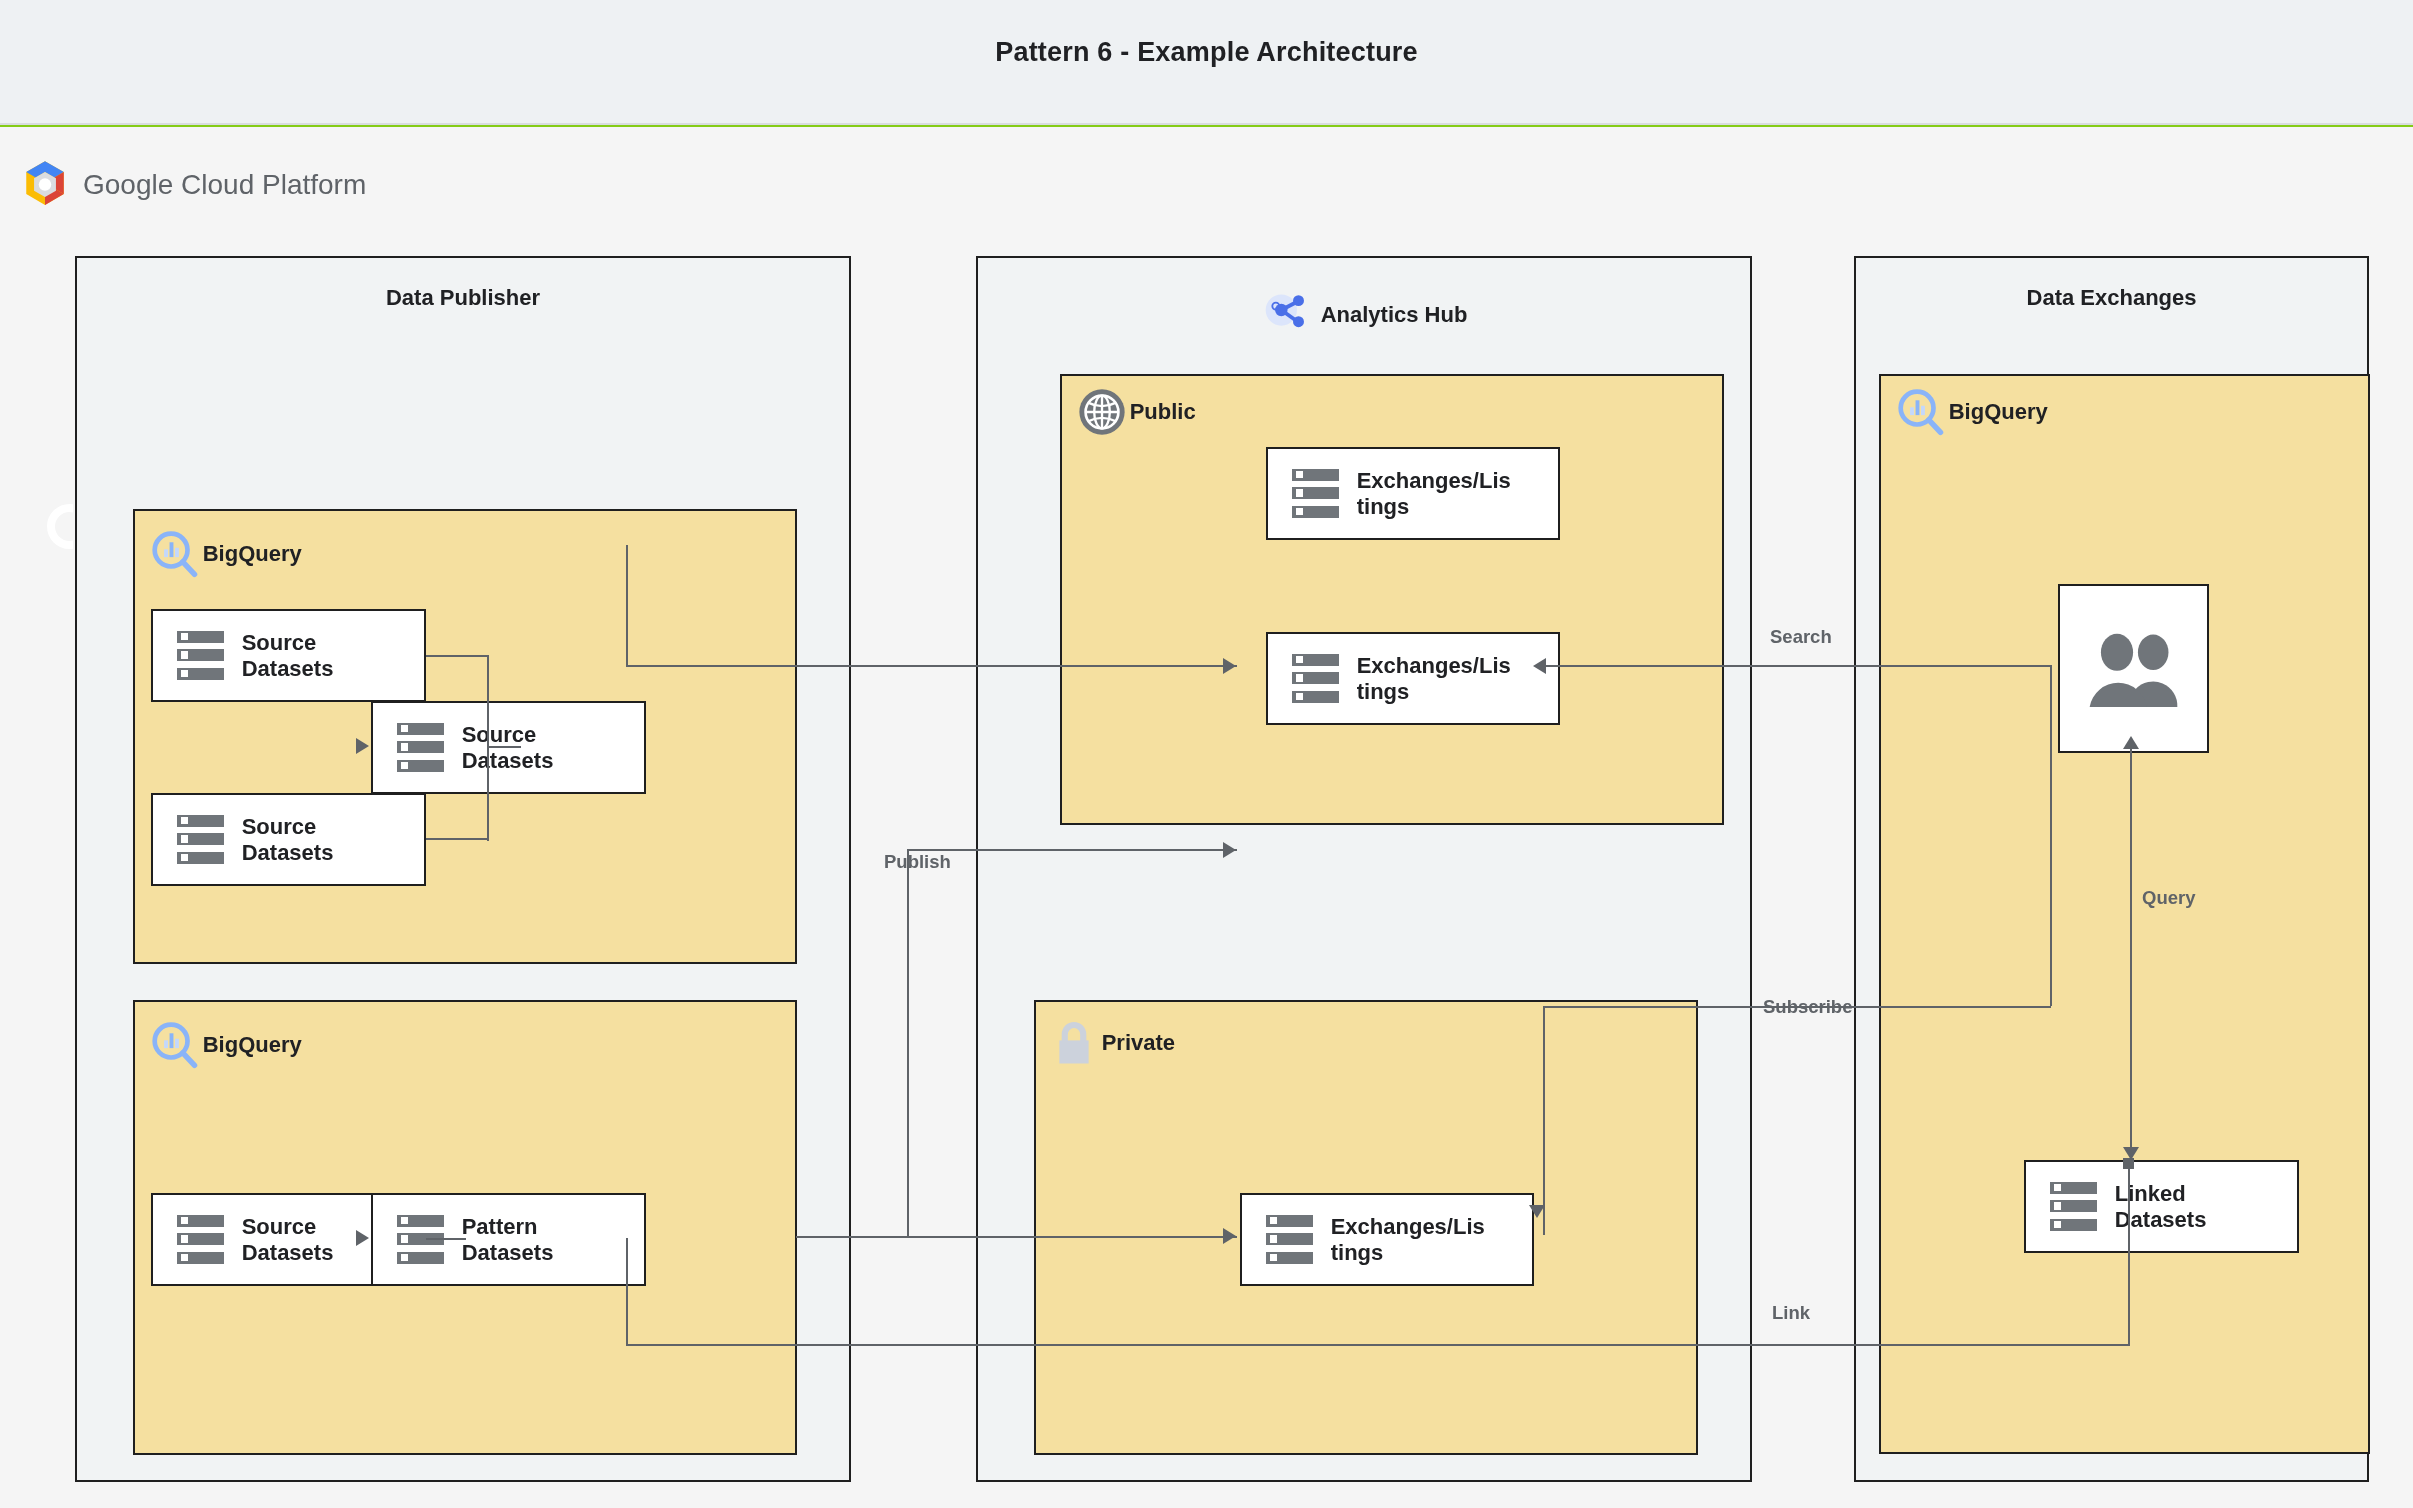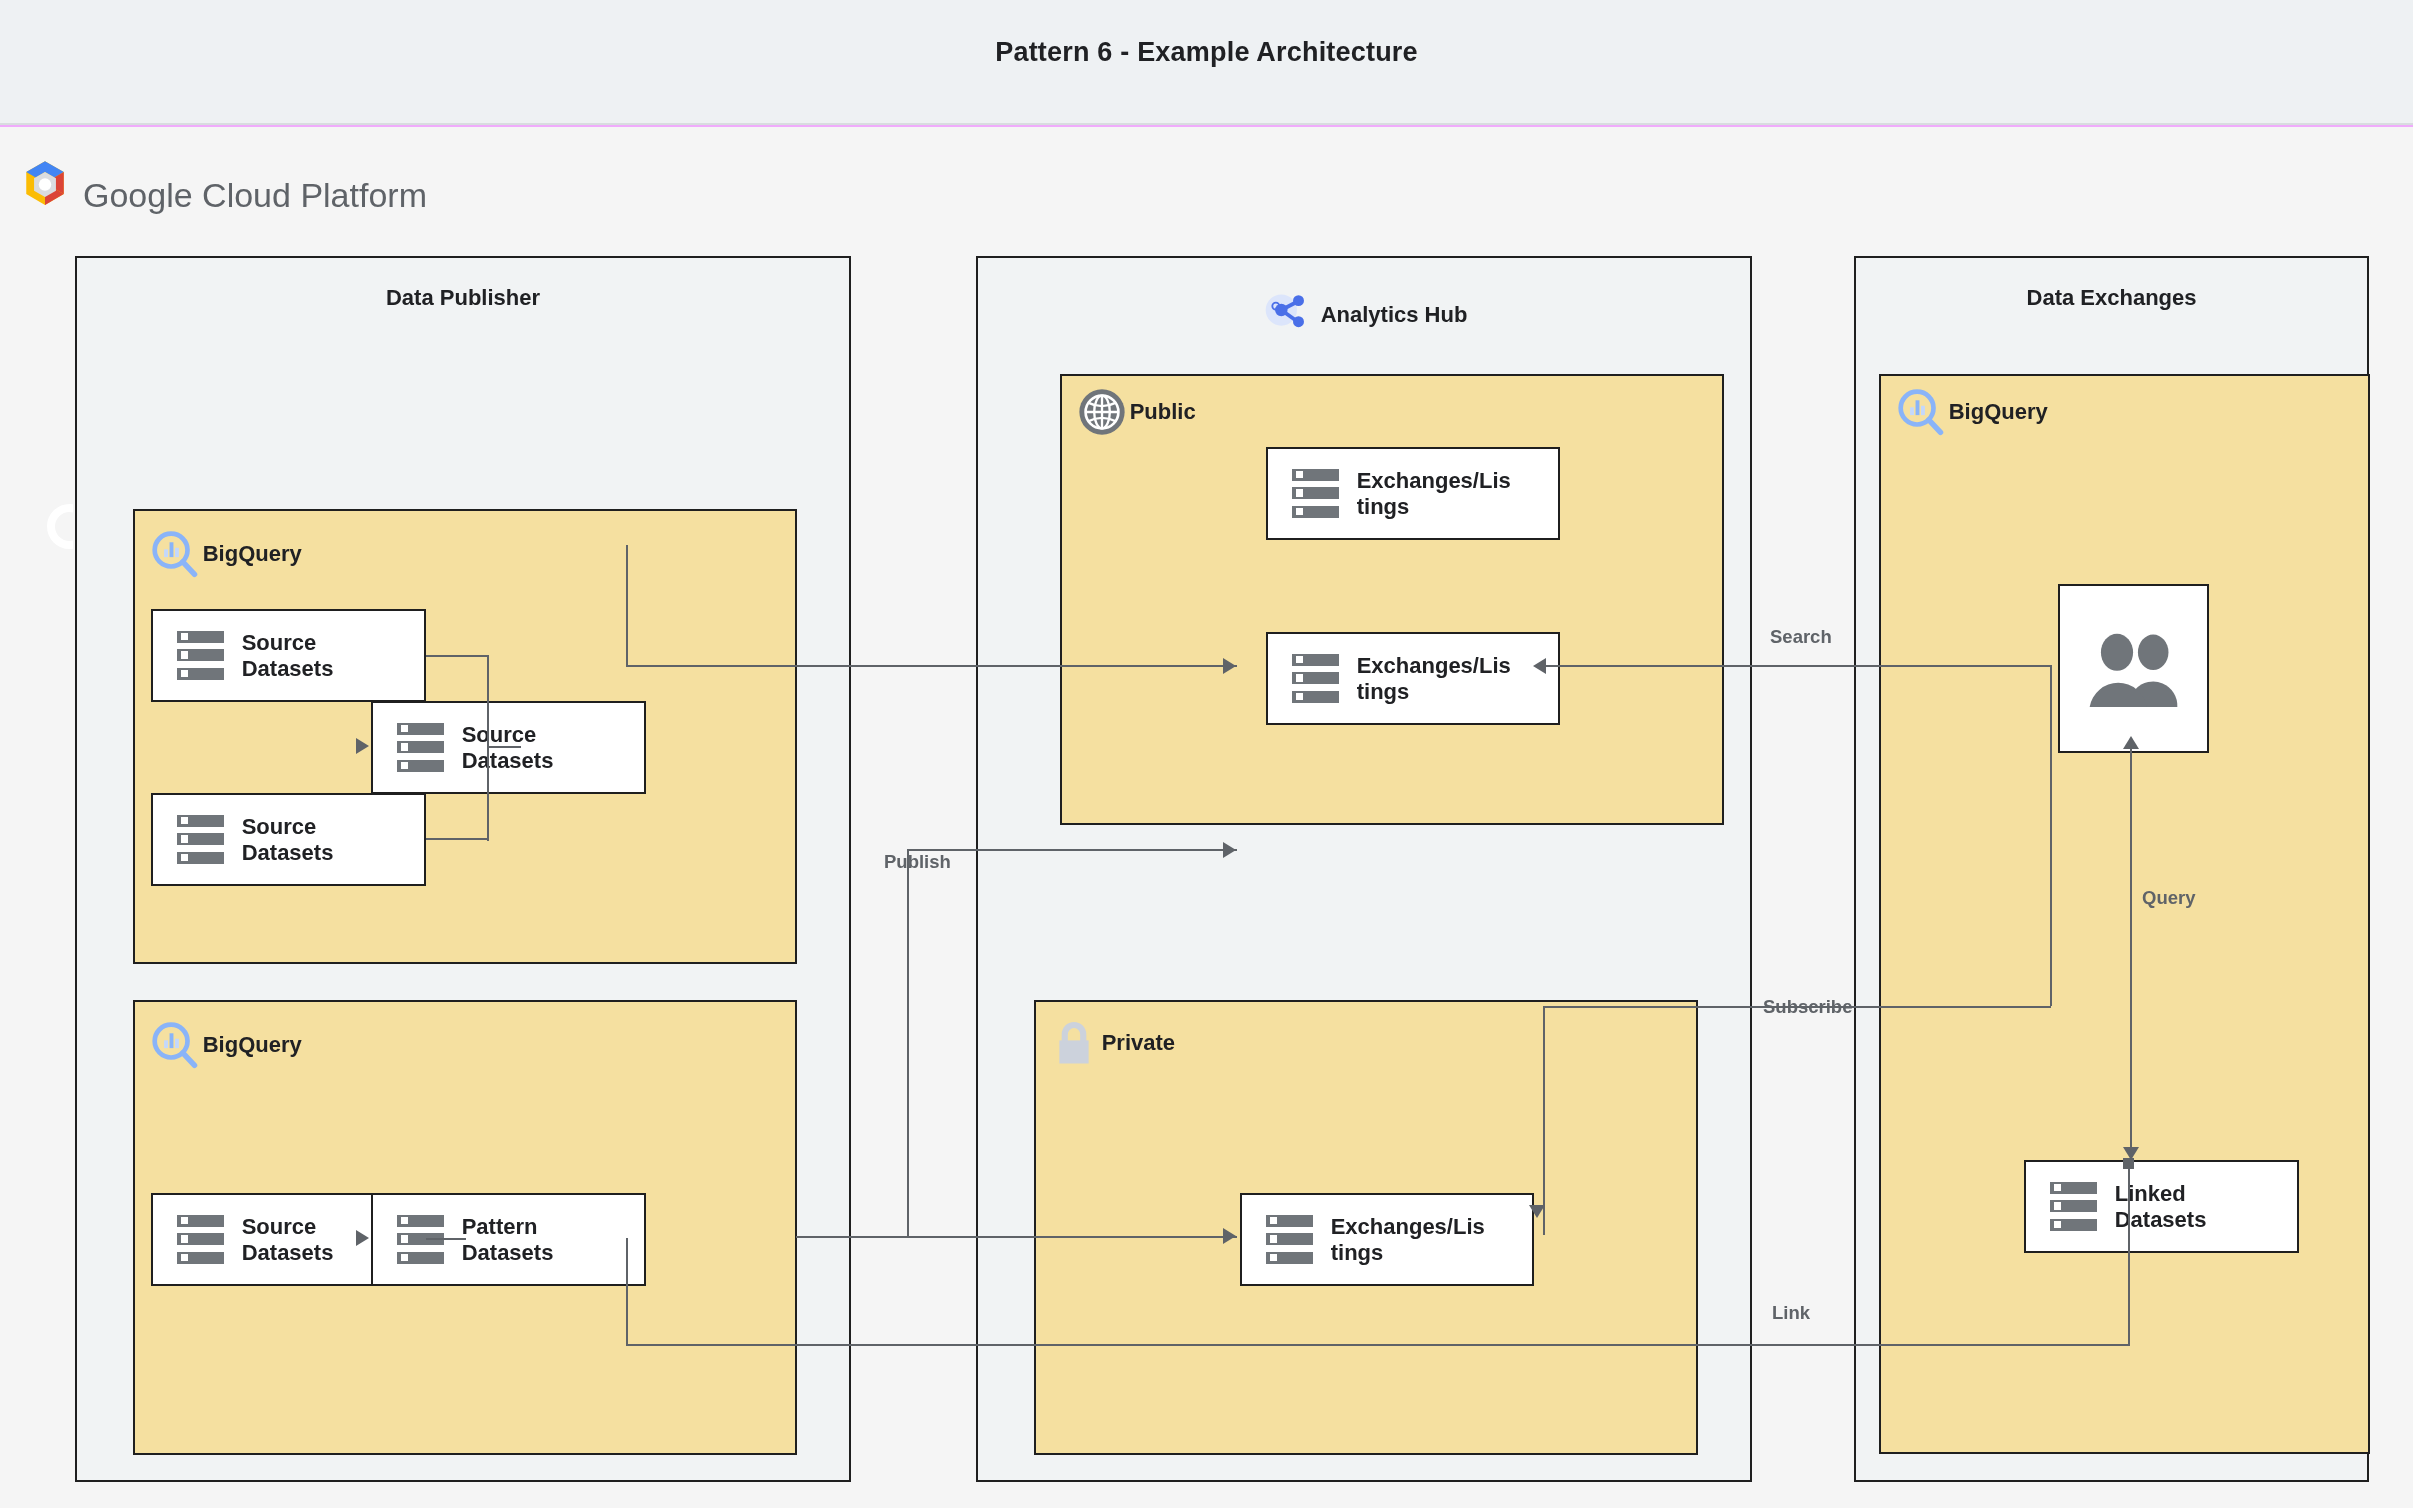--- a/index.html
+++ b/index.html
@@ -1,21 +1,21 @@
 <!DOCTYPE html>
 <html style="font-size:13px"><head>
 <meta charset="utf-8">
 <style>
   * { box-sizing: border-box; margin: 0; padding: 0; }
   html, body {
     width: 2413px; height: 1508px;
     background: #ffffff;
     font-family: "Liberation Sans", sans-serif;
   }
-  #page { position: relative; width: 2413px; height: 1508px; overflow: hidden; background:#f0abfc; }
+  #page { position: relative; width: 2413px; height: 1508px; overflow: hidden; background:#84cc16; }
 
   
   .title-band {
     position: absolute; left: 0; top: 0; width: 2413px; height: 125px;
     background: #EEF1F3;
   }
   .title-band .sep { position:absolute; left:0; bottom:0; width:2413px; height:2.4px; background:#d8dcdf; }
   .page-title {
     position: absolute; left: 0; top: 37px; width: 2413px;
     text-align: center;
@@ -26,22 +26,22 @@
   
   .canvas {
     position: absolute; left: 0; top: 127px; width: 2413px; height: 1381px;
     background: #F5F5F5;
   }
 
   
   .gcp-logo { position: absolute; left: 20px; top: 26px; width: 451px; height: 64px; }
   .gcp-logo .hex { position:absolute; left:0; top:4.8px; width:50px; height:50px; }
   .gcp-logo .word {
-    position:absolute; left: 63px; top: 23px;
-    font-size: 34px; color:#5F6368; font-weight:400; white-space: nowrap;
+    position:absolute; left: 63px; top: 16px;
+    font-size: 28px; color:#5F6368; font-weight:400; white-space: nowrap;
   }
   .gcp-logo .word b { font-weight: 400; }
 
   
   .zone {
     position: absolute;
     background: #F1F3F4;
     border: 2.4px solid #1f1f1f;
   }
   .zone-title {

